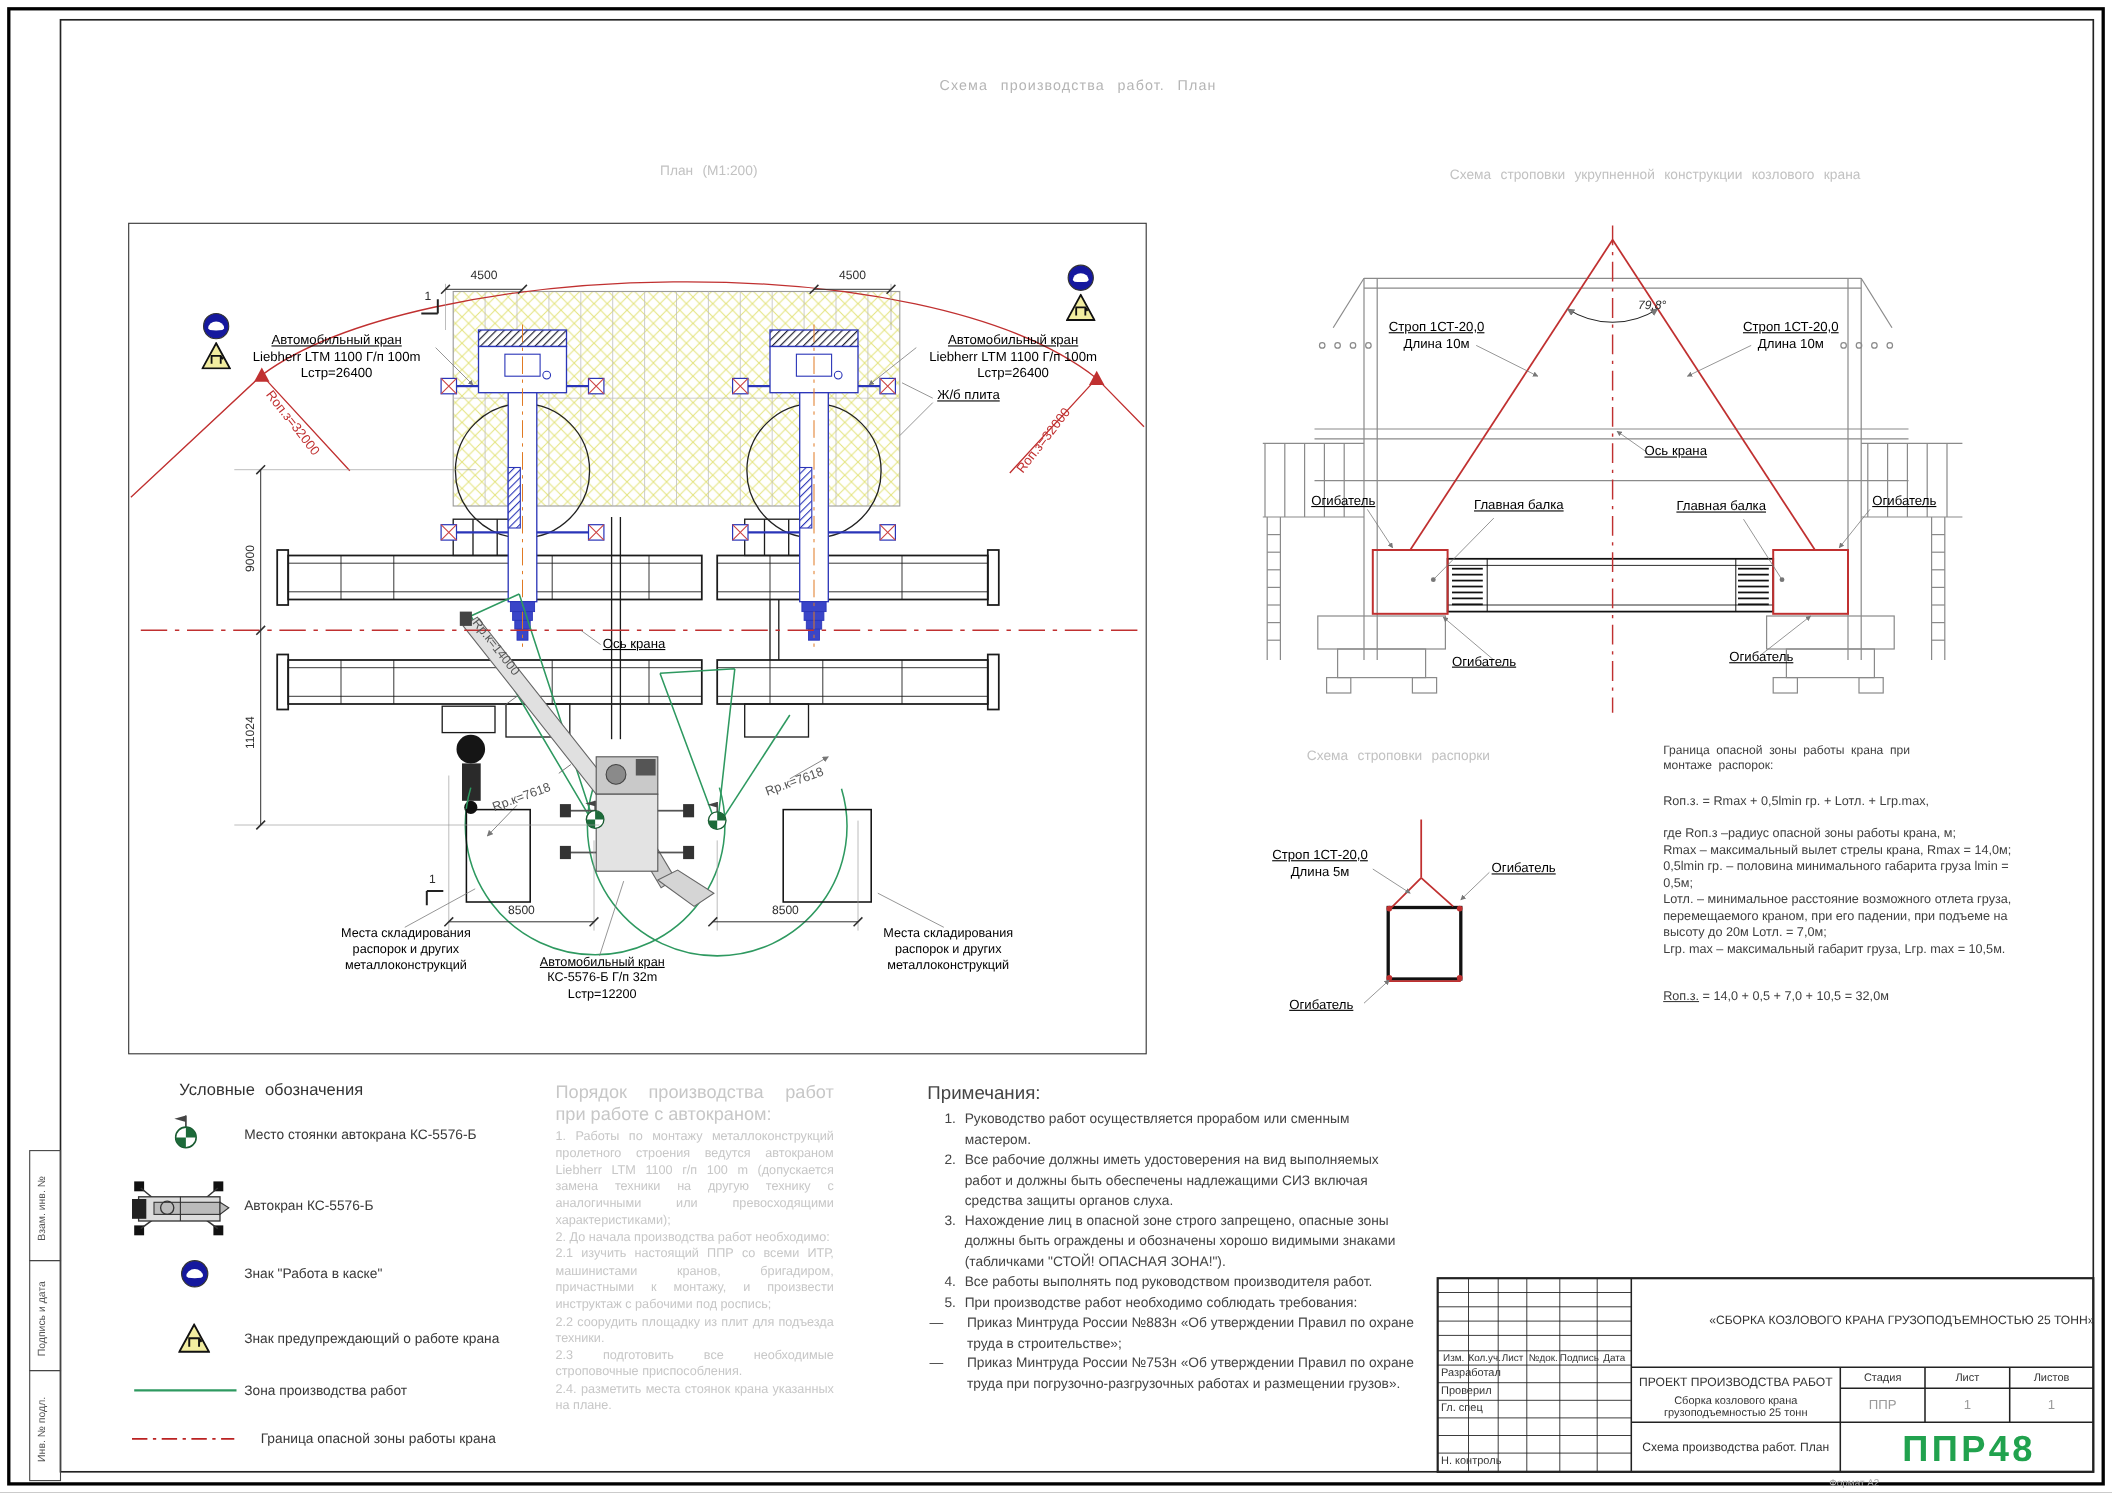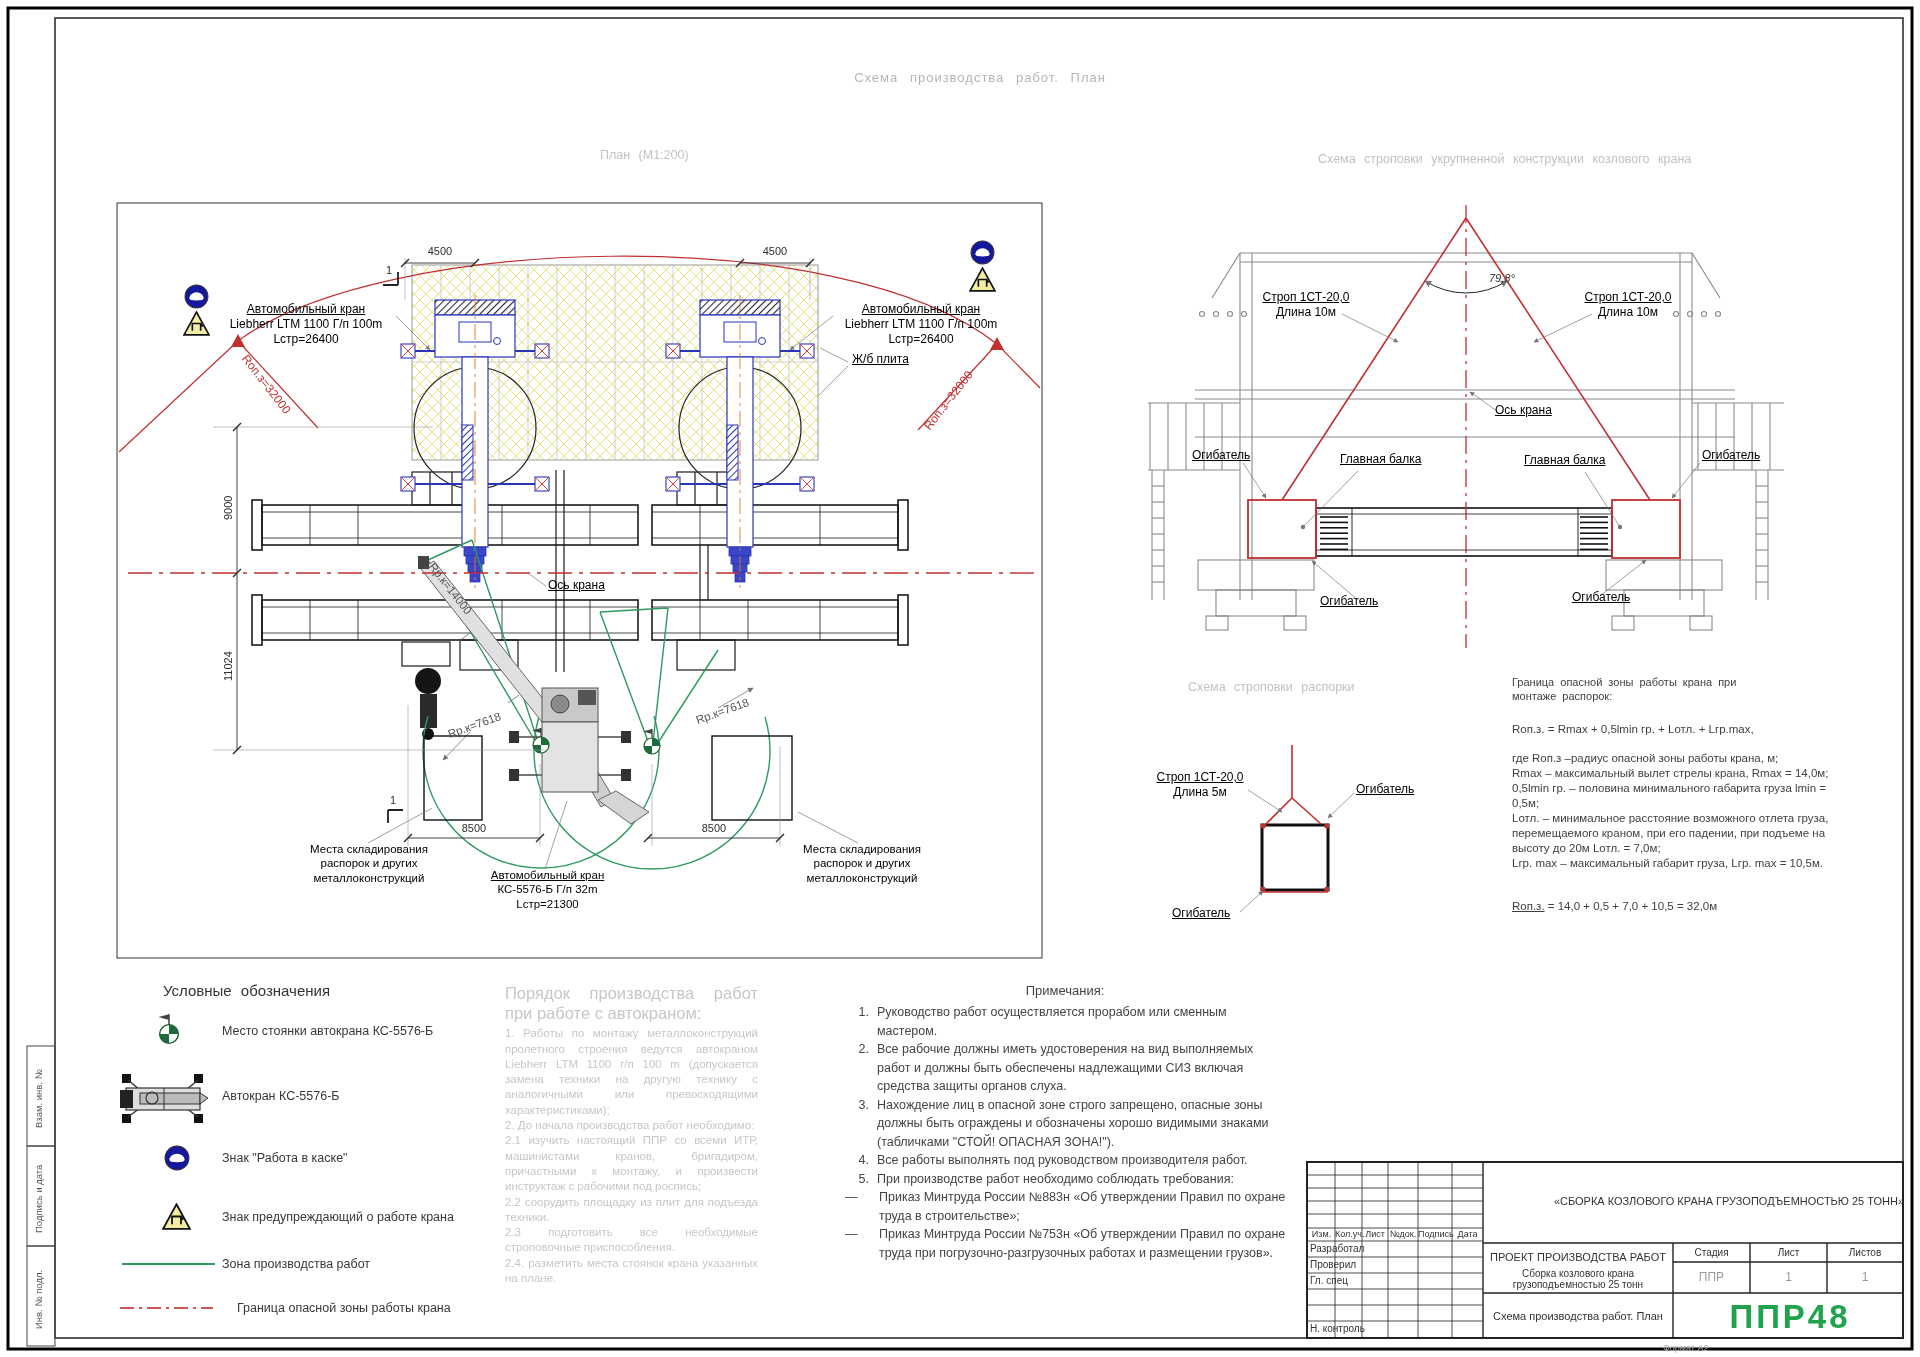--- a/index.html
+++ b/index.html
@@ -15,21 +15,21 @@
   .grn{color:#555;}
   .dim{font-size:11px;color:#2e2e2e;}
   .lbl{font-size:12px;}
   .lbl2{font-size:11.5px;}
   .ttl{font-size:13px;letter-spacing:1px;word-spacing:7px;}
   .schemettl{font-size:12.5px;word-spacing:5px;}
   .order{width:253px;color:#c7c7c7;}
   .order .oh{font-size:16.5px;line-height:1.22;text-align:justify;white-space:normal;margin-bottom:3px;}
   .order p{font-size:11.5px;line-height:15.3px;text-align:justify;margin:0;white-space:normal;}
   .notes{width:444px;color:#444;}
-  .notes .nh{font-size:13px;margin-bottom:4px;text-align:center;}
+  .notes .nh{font-size:17px;margin-bottom:4px;}
   .note-item{display:flex;font-size:12.5px;line-height:18.5px;white-space:normal;}
   .note-item .nn{width:26px;flex:none;text-align:right;padding-right:8px;}
   .note-item.dash .nn{text-align:left;padding-left:2px;}
   .danger{color:#3f3f3f;}
   .danger .dt{font-size:11px;word-spacing:3px;}
   .danger .dl{font-size:11.5px;line-height:15px;}
   .legend-lbl{font-size:12.5px;color:#383838;}
   .tb{position:absolute;font-size:10.5px;color:#333;}
   .rot90{transform:rotate(-90deg);transform-origin:0 0;}
   .logo{font-size:33px;font-weight:bold;color:#21a24e;letter-spacing:3px;}
@@ -537,21 +537,21 @@
   <div class="lbl2">металлоконструкций</div>
 </div>
 <div class="t c" style="left:798px;top:842px;width:128px;">
   <div class="lbl2">Места складирования</div>
   <div class="lbl2">распорок и других</div>
   <div class="lbl2">металлоконструкций</div>
 </div>
 <div class="t c" style="left:485px;top:868px;width:125px;">
   <div class="lbl2 u">Автомобильный кран</div>
   <div class="lbl2">КС-5576-Б Г/п 32m</div>
-  <div class="lbl2">Lстр=21300</div>
+  <div class="lbl2">Lстр=12200</div>
 </div>
 
 <div class="t dim c" style="left:405px;top:245px;width:70px;">4500</div>
 <div class="t dim c" style="left:740px;top:245px;width:70px;">4500</div>
 <div class="t dim rot90" style="left:222px;top:520px;">9000</div>
 <div class="t dim rot90" style="left:222px;top:681px;">11024</div>
 <div class="t dim c" style="left:424px;top:822px;width:100px;">8500</div>
 <div class="t dim c" style="left:664px;top:822px;width:100px;">8500</div>
 <div class="t dim" style="left:386px;top:264px;">1</div>
 <div class="t dim" style="left:390px;top:794px;">1</div>

